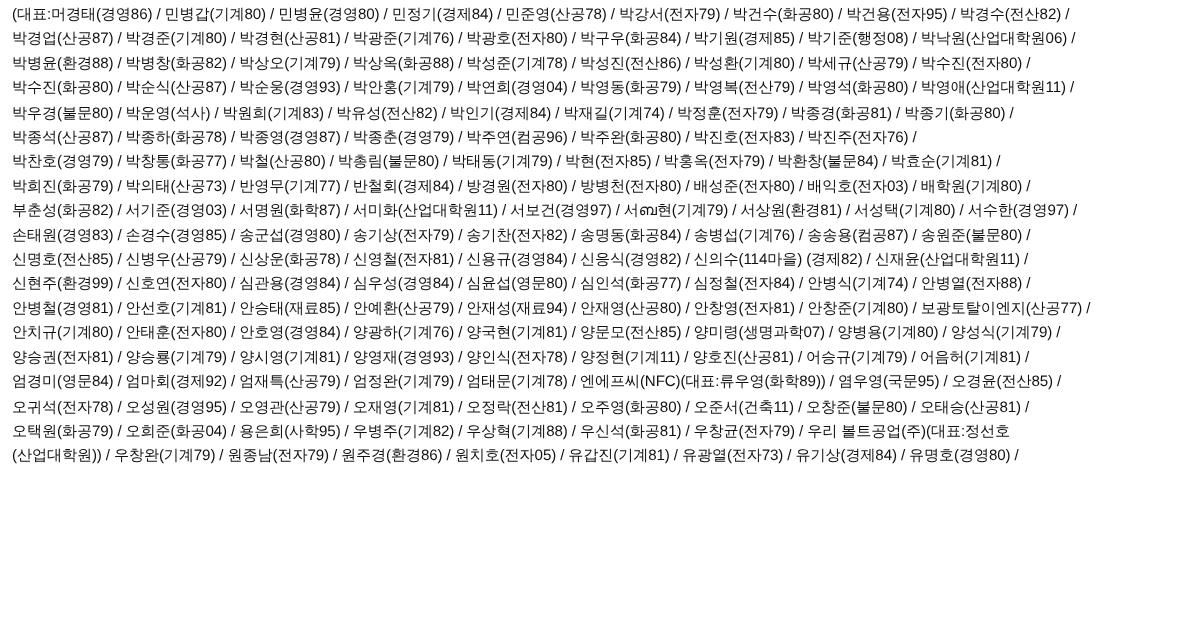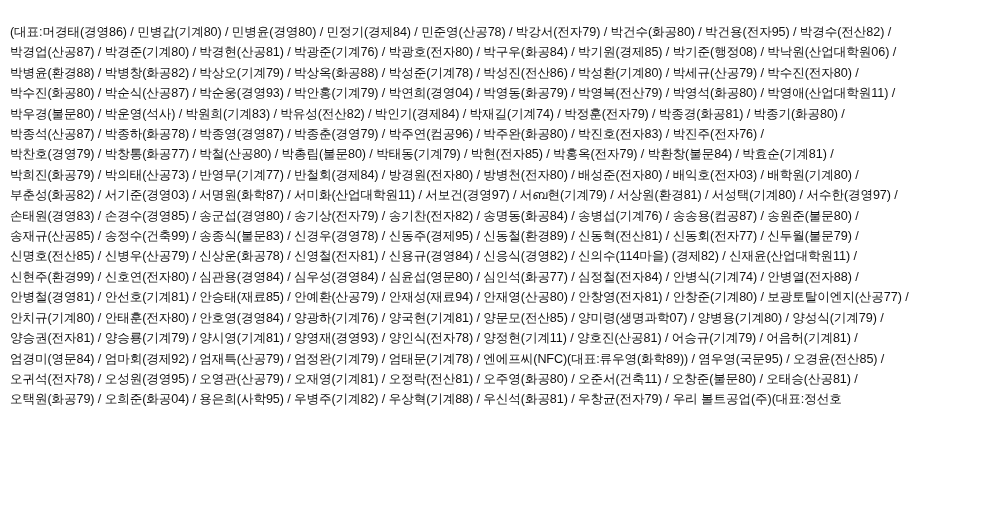--- a/index.html
+++ b/index.html
@@ -8,21 +8,21 @@
     background: #ffffff;
   }
   body {
     width: 982px;
     height: 530px;
     font-family: "Liberation Sans", sans-serif;
     color: #000000;
     overflow: hidden;
   }
   #name-list {
-    padding: 22px 10px 0 10px;
+    padding: 2px 10px 0 10px;
     box-sizing: border-box;
     width: 982px;
   }
   .name-line {
     font-size: 12.6px;
     line-height: 20.4px;
     white-space: nowrap;
     letter-spacing: -0.1px;
     color: #111111;
   }
@@ -34,22 +34,22 @@
     <div class="name-line">(대표:머경태(경영86) / 민병갑(기계80) / 민병윤(경영80) / 민정기(경제84) / 민준영(산공78) / 박강서(전자79) / 박건수(화공80) / 박건용(전자95) / 박경수(전산82) /</div>
     <div class="name-line">박경업(산공87) / 박경준(기계80) / 박경현(산공81) / 박광준(기계76) / 박광호(전자80) / 박구우(화공84) / 박기원(경제85) / 박기준(행정08) / 박낙원(산업대학원06) /</div>
     <div class="name-line">박병윤(환경88) / 박병창(화공82) / 박상오(기계79) / 박상옥(화공88) / 박성준(기계78) / 박성진(전산86) / 박성환(기계80) / 박세규(산공79) / 박수진(전자80) /</div>
     <div class="name-line">박수진(화공80) / 박순식(산공87) / 박순웅(경영93) / 박안홍(기계79) / 박연희(경영04) / 박영동(화공79) / 박영복(전산79) / 박영석(화공80) / 박영애(산업대학원11) /</div>
     <div class="name-line">박우경(불문80) / 박운영(석사) / 박원희(기계83) / 박유성(전산82) / 박인기(경제84) / 박재길(기계74) / 박정훈(전자79) / 박종경(화공81) / 박종기(화공80) /</div>
     <div class="name-line">박종석(산공87) / 박종하(화공78) / 박종영(경영87) / 박종춘(경영79) / 박주연(컴공96) / 박주완(화공80) / 박진호(전자83) / 박진주(전자76) /</div>
     <div class="name-line">박찬호(경영79) / 박창통(화공77) / 박철(산공80) / 박총림(불문80) / 박태동(기계79) / 박현(전자85) / 박홍옥(전자79) / 박환창(불문84) / 박효순(기계81) /</div>
     <div class="name-line">박희진(화공79) / 박의태(산공73) / 반영무(기계77) / 반철회(경제84) / 방경원(전자80) / 방병천(전자80) / 배성준(전자80) / 배익호(전자03) / 배학원(기계80) /</div>
     <div class="name-line">부춘성(화공82) / 서기준(경영03) / 서명원(화학87) / 서미화(산업대학원11) / 서보건(경영97) / 서ബ현(기계79) / 서상원(환경81) / 서성택(기계80) / 서수한(경영97) /</div>
     <div class="name-line">손태원(경영83) / 손경수(경영85) / 송군섭(경영80) / 송기상(전자79) / 송기찬(전자82) / 송명동(화공84) / 송병섭(기계76) / 송송용(컴공87) / 송원준(불문80) /</div>
-    <div class="name-line">송재규(산공85) / 송정수(건축99) / 송종식(불문83) / 신경우(경영78) / 신동주(경제95) / 신동철(환경89) / 신동혁(전산81) / 신동회(전자77) / 신두월(불문79) /</div>
     <div class="name-line">신명호(전산85) / 신병우(산공79) / 신상운(화공78) / 신영철(전자81) / 신용규(경영84) / 신응식(경영82) / 신의수(114마을) (경제82) / 신재윤(산업대학원11) /</div>
     <div class="name-line">신현주(환경99) / 신호연(전자80) / 심관용(경영84) / 심우성(경영84) / 심윤섭(영문80) / 심인석(화공77) / 심정철(전자84) / 안병식(기계74) / 안병열(전자88) /</div>
     <div class="name-line">안병철(경영81) / 안선호(기계81) / 안승태(재료85) / 안예환(산공79) / 안재성(재료94) / 안재영(산공80) / 안창영(전자81) / 안창준(기계80) / 보광토탈이엔지(산공77) /</div>
     <div class="name-line">안치규(기계80) / 안태훈(전자80) / 안호영(경영84) / 양광하(기계76) / 양국현(기계81) / 양문모(전산85) / 양미령(생명과학07) / 양병용(기계80) / 양성식(기계79) /</div>
     <div class="name-line">양승권(전자81) / 양승룡(기계79) / 양시영(기계81) / 양영재(경영93) / 양인식(전자78) / 양정현(기계11) / 양호진(산공81) / 어승규(기계79) / 어음허(기계81) /</div>
     <div class="name-line">엄경미(영문84) / 엄마회(경제92) / 엄재특(산공79) / 엄정완(기계79) / 엄태문(기계78) / 엔에프씨(NFC)(대표:류우영(화학89)) / 염우영(국문95) / 오경윤(전산85) /</div>
     <div class="name-line">오귀석(전자78) / 오성원(경영95) / 오영관(산공79) / 오재영(기계81) / 오정락(전산81) / 오주영(화공80) / 오준서(건축11) / 오창준(불문80) / 오태승(산공81) /</div>
     <div class="name-line">오택원(화공79) / 오희준(화공04) / 용은희(사학95) / 우병주(기계82) / 우상혁(기계88) / 우신석(화공81) / 우창균(전자79) / 우리 볼트공업(주)(대표:정선호</div>
+    <div class="name-line">(산업대학원)) / 우창완(기계79) / 원종남(전자79) / 원주경(환경86) / 원치호(전자05) / 유갑진(기계81) / 유광열(전자73) / 유기상(경제84) / 유명호(경영80) /</div>
   </div>
 
 </body></html>

